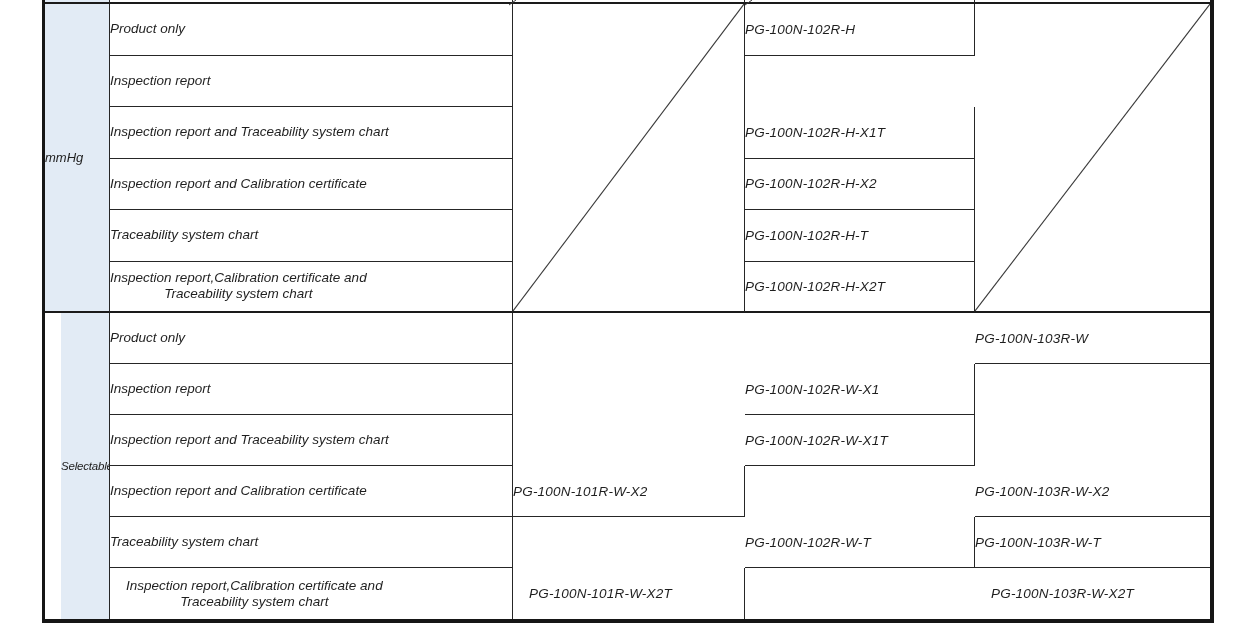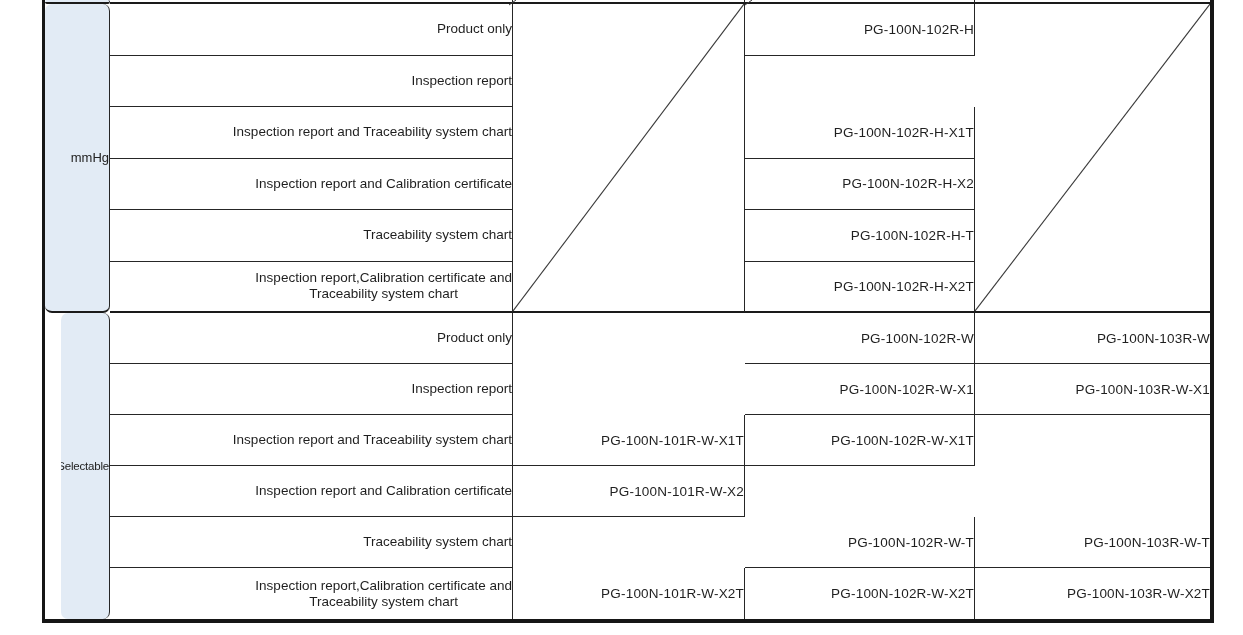--- a/index.html
+++ b/index.html
@@ -16,28 +16,29 @@
     grid-template-rows:4px repeat(6,51.5px) repeat(6,51px);
     border-left:3px solid #161616;
     border-right:4px solid #161616;
     border-bottom:4px solid #161616;
     background:#ffffff;
   }
   .cell{
     box-sizing:border-box;
     border-right:1.5px solid #262626;
     border-bottom:1.4px solid #262626;
-    display:flex;align-items:center;justify-content:flex-end;
+    display:flex;align-items:center;justify-content:flex-start;
     text-align:center;color:#1f1f1f;
     overflow:hidden;
+    font-style:italic;
   }
   .lastcol{border-right:none;}
   .secend{border-bottom:2.5px solid #1a1a1a;}
   .noline{border-bottom:none;margin-left:16px;}
-  .unit{background:#e2ebf5;font-size:13px;color:#222;border-radius:7px;}
+  .unit{background:#e2ebf5;font-size:13px;color:#222;}
   .unit-sm span{font-size:11.5px;letter-spacing:-0.2px;}
   .opt{font-size:13.5px;white-space:pre-line;line-height:16px;}
   .model{font-size:13.5px;letter-spacing:.2px;}
   .na{position:relative;padding:0;}
   .na svg{position:absolute;left:0;top:0;width:100%;height:100%;display:block;}
   .stub-overlay{position:absolute;left:0;top:0;width:1243px;height:8px;pointer-events:none;}
 </style>
 </head>
 <body>
 
@@ -94,51 +95,42 @@
   </div>
 
   <div class="cell opt" style="grid-row:8;grid-column:2"><span>Product only</span></div>
   <div class="cell opt" style="grid-row:9;grid-column:2"><span>Inspection report</span></div>
   <div class="cell opt" style="grid-row:10;grid-column:2"><span>Inspection report and Traceability system chart</span></div>
   <div class="cell opt" style="grid-row:11;grid-column:2"><span>Inspection report and Calibration certificate</span></div>
   <div class="cell opt" style="grid-row:12;grid-column:2"><span>Traceability system chart</span></div>
   <div class="cell opt noline" style="grid-row:13;grid-column:2"><span>Inspection report,Calibration certificate and
 Traceability system chart</span></div>
 
-  <div class="cell model" style="grid-row:10;grid-column:3">
-      <span>PG-100N-101R-W-X1T</span>
-    </div>
   <div class="cell model" style="grid-row:11;grid-column:3">
       <span>PG-100N-101R-W-X2</span>
     </div>
   <div class="cell model noline" style="grid-row:13;grid-column:3">
       <span>PG-100N-101R-W-X2T</span>
     </div>
 
-  <div class="cell model" style="grid-row:8;grid-column:4">
-      <span>PG-100N-102R-W</span>
-    </div>
   <div class="cell model" style="grid-row:9;grid-column:4">
       <span>PG-100N-102R-W-X1</span>
     </div>
   <div class="cell model" style="grid-row:10;grid-column:4">
       <span>PG-100N-102R-W-X1T</span>
     </div>
   <div class="cell model" style="grid-row:12;grid-column:4">
       <span>PG-100N-102R-W-T</span>
     </div>
-  <div class="cell model noline" style="grid-row:13;grid-column:4">
-      <span>PG-100N-102R-W-X2T</span>
-    </div>
 
   <div class="cell model lastcol" style="grid-row:8;grid-column:5">
       <span>PG-100N-103R-W</span>
     </div>
-  <div class="cell model lastcol" style="grid-row:9;grid-column:5">
-      <span>PG-100N-103R-W-X1</span>
+  <div class="cell model lastcol" style="grid-row:11;grid-column:5">
+      <span>PG-100N-103R-W-X2</span>
     </div>
   <div class="cell model lastcol" style="grid-row:12;grid-column:5">
       <span>PG-100N-103R-W-T</span>
     </div>
   <div class="cell model lastcol noline" style="grid-row:13;grid-column:5">
       <span>PG-100N-103R-W-X2T</span>
     </div>
 
 </div>
 

